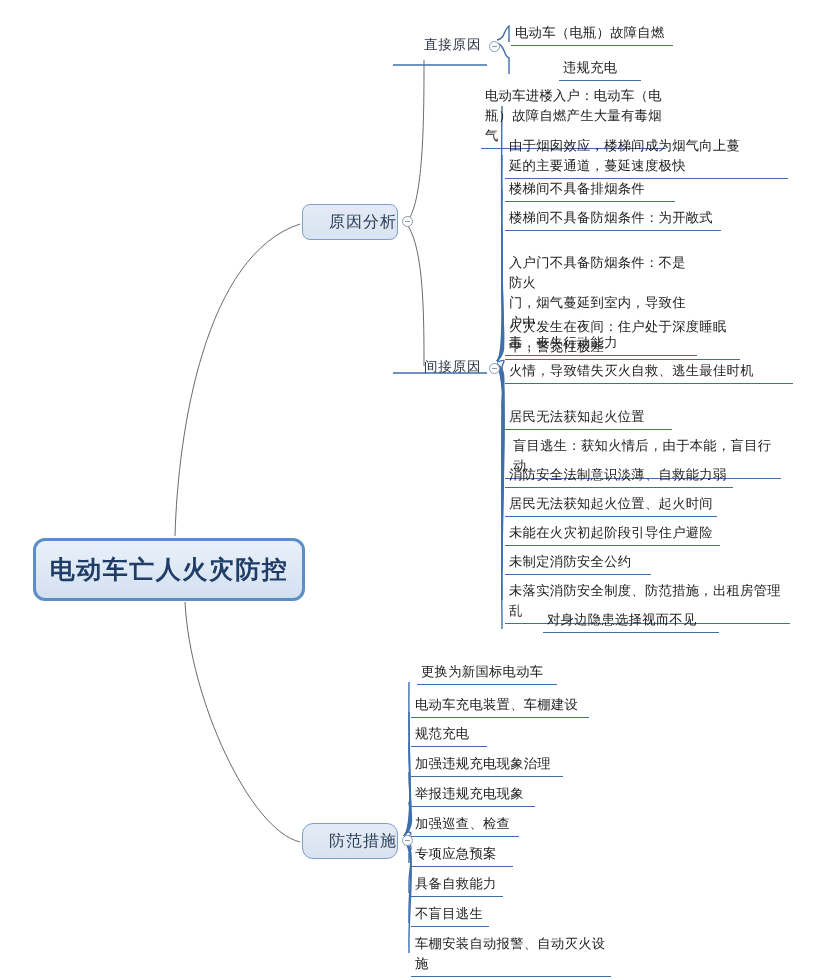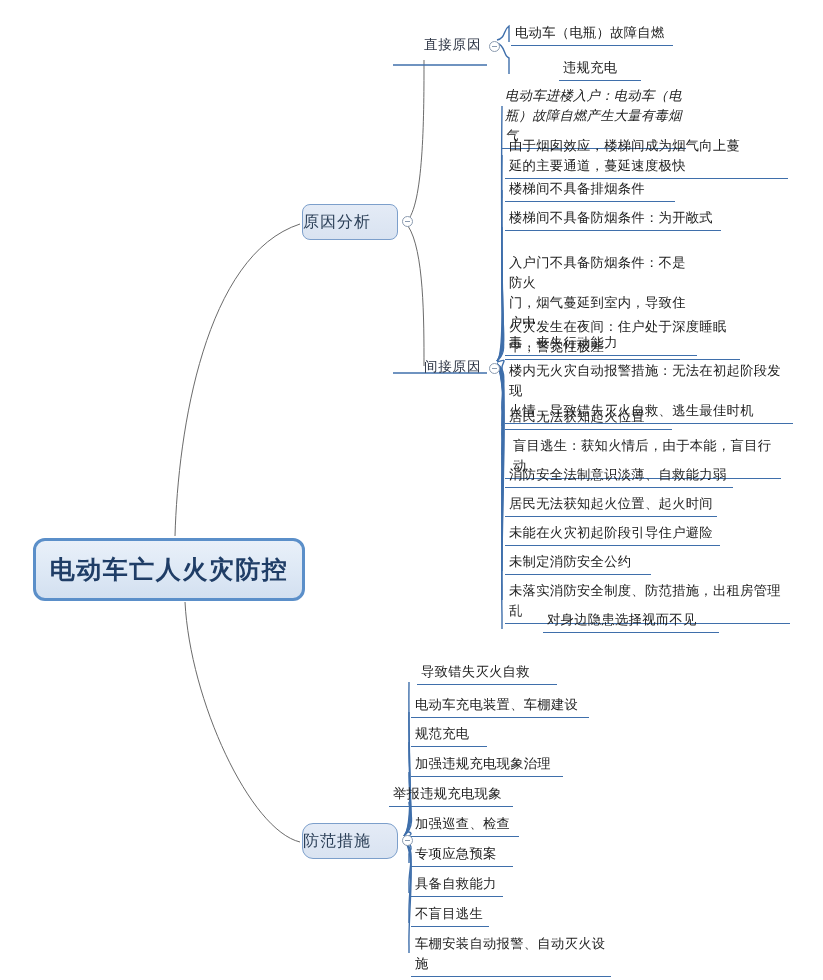--- a/index.html
+++ b/index.html
@@ -43,21 +43,21 @@
     letter-spacing: 1.5px;
     white-space: nowrap;
   }
 
   
   .branch-node {
     position: absolute;
     box-sizing: border-box;
     display: flex;
     align-items: center;
-    justify-content: flex-start;
+    justify-content: flex-end;
     background: linear-gradient(180deg, #e4ebf6 0%, #d9e3f1 100%);
     border: 1.5px solid #7c9fcb;
     border-radius: 8px;
     color: #2b3f57;
     font-size: 16px;
     letter-spacing: 1px;
     white-space: nowrap;
   }
 
   
@@ -170,21 +170,21 @@
     <span>间接原因</span>
   </div>
 
   <div id="dynamic-layer">
       <div class="leaf" style="left: 511px; top: 22px; width: 162px;">
         <div>电动车（电瓶）故障自燃</div>
       </div>
       <div class="leaf" style="left: 511px; top: 57px; width: 82px; margin-left: 48px;">
         <div>违规充电</div>
       </div>
-      <div class="leaf two-line" style="left: 501px; top: 85px; width: 185px; font-style: italic;">
+      <div class="leaf two-line" style="left: 481px; top: 85px; width: 185px;">
         <div>电动车进楼入户：电动车（电</div>
         <div>瓶）故障自燃产生大量有毒烟气</div>
       </div>
       <div class="leaf two-line" style="left: 505px; top: 135px; width: 283px;">
         <div>由于烟囱效应，楼梯间成为烟气向上蔓</div>
         <div>延的主要通道，蔓延速度极快</div>
       </div>
       <div class="leaf" style="left: 505px; top: 178px; width: 170px;">
         <div>楼梯间不具备排烟条件</div>
       </div>
@@ -194,21 +194,20 @@
       <div class="leaf two-line" style="left: 505px; top: 252px; width: 192px;">
         <div>入户门不具备防烟条件：不是防火</div>
         <div>门，烟气蔓延到室内，导致住户中</div>
         <div>毒，丧失行动能力</div>
       </div>
       <div class="leaf two-line" style="left: 505px; top: 316px; width: 235px;">
         <div>火灾发生在夜间：住户处于深度睡眠</div>
         <div>中，警觉性极差</div>
       </div>
       <div class="leaf two-line" style="left: 505px; top: 360px; width: 288px;">
-        <div>楼内无火灾自动报警措施：无法在初起阶段发现</div>
         <div>火情，导致错失灭火自救、逃生最佳时机</div>
       </div>
       <div class="leaf" style="left: 505px; top: 406px; width: 167px;">
         <div>居民无法获知起火位置</div>
       </div>
       <div class="leaf" style="left: 505px; top: 435px; width: 276px; padding-left: 8px;">
         <div>盲目逃生：获知火情后，由于本能，盲目行动</div>
       </div>
       <div class="leaf" style="left: 505px; top: 464px; width: 228px;">
         <div>消防安全法制意识淡薄、自救能力弱</div>
@@ -222,32 +221,32 @@
       <div class="leaf" style="left: 505px; top: 551px; width: 146px;">
         <div>未制定消防安全公约</div>
       </div>
       <div class="leaf" style="left: 505px; top: 580px; width: 285px;">
         <div>未落实消防安全制度、防范措施，出租房管理乱</div>
       </div>
       <div class="leaf" style="left: 505px; top: 609px; width: 176px; margin-left: 38px;">
         <div>对身边隐患选择视而不见</div>
       </div>
       <div class="leaf" style="left: 417px; top: 661px; width: 140px;">
-        <div>导致错失灭火自救</div>
+        <div>更换为新国标电动车</div>
       </div>
       <div class="leaf" style="left: 411px; top: 694px; width: 178px;">
         <div>电动车充电装置、车棚建设</div>
       </div>
       <div class="leaf" style="left: 411px; top: 723px; width: 76px;">
         <div>规范充电</div>
       </div>
       <div class="leaf" style="left: 411px; top: 753px; width: 152px;">
         <div>加强违规充电现象治理</div>
       </div>
-      <div class="leaf" style="left: 389px; top: 783px; width: 124px;">
+      <div class="leaf" style="left: 411px; top: 783px; width: 124px;">
         <div>举报违规充电现象</div>
       </div>
       <div class="leaf" style="left: 411px; top: 813px; width: 108px;">
         <div>加强巡查、检查</div>
       </div>
       <div class="leaf" style="left: 411px; top: 843px; width: 102px;">
         <div>专项应急预案</div>
       </div>
       <div class="leaf" style="left: 411px; top: 873px; width: 92px;">
         <div>具备自救能力</div>

